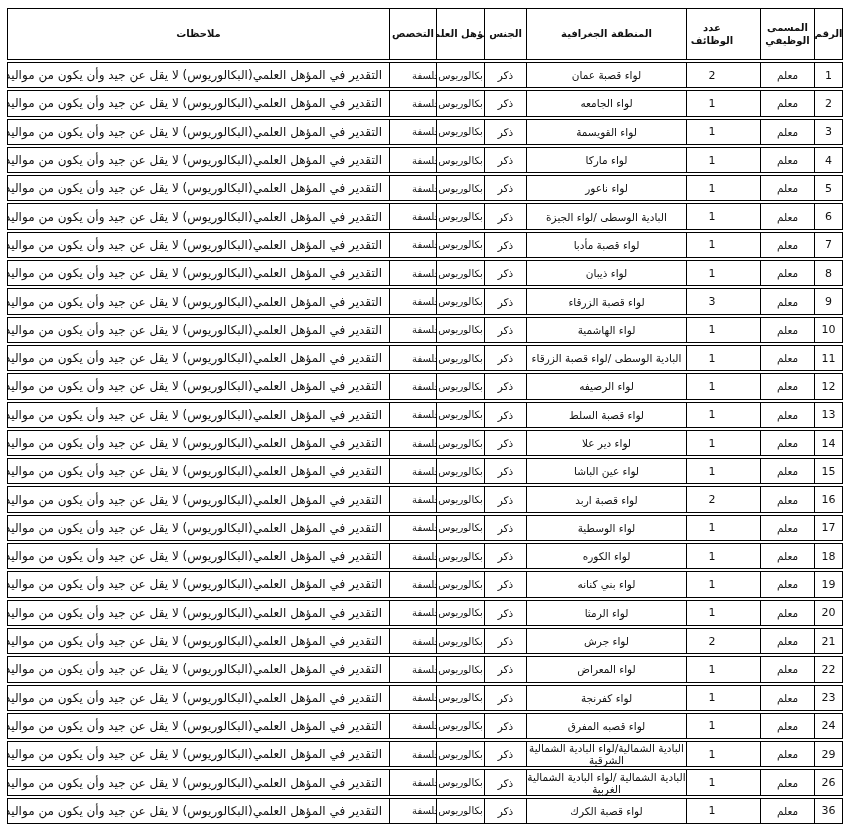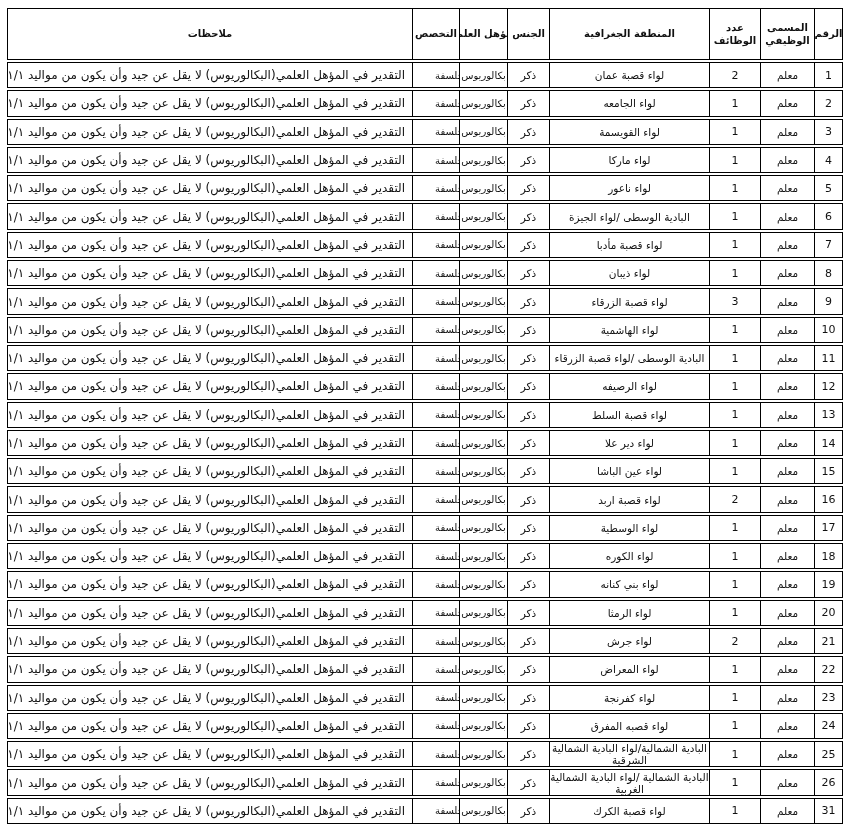--- a/index.html
+++ b/index.html
@@ -34,21 +34,21 @@
   }
   .cell:not(:last-child) { border-left: 1px solid #000; }
   .hrow .cell {
     font-weight: bold;
     font-size: 10px;
     line-height: 1.35;
   }
   .drow .cell { font-size: 10.5px; }
   
   .c-num    { width: 28px; }
-  .c-job    { width: 54px; }
+  .c-job    { width: 54px; margin-left: 23px; }
   .c-count  { width: 51px; }
   .c-region { width: 160px; }
   .c-gender { width: 42px; }
   .c-qual   { width: 48px; font-size: 9.5px; }
   .c-spec   { width: 47px; text-align: right; }
   .c-notes  { flex: 1 1 auto; }
   .hrow .c-qual, .hrow .c-gender, .hrow .c-spec, .hrow .c-region, .hrow .c-num { white-space: nowrap; }
   .hrow .c-job, .hrow .c-count { padding: 0 4px; }
   .drow .c-qual { font-size: 10px; white-space: nowrap; }
   .drow .c-spec { font-size: 10px; white-space: nowrap; padding-left: 40px; }
@@ -339,21 +339,21 @@
       <div class="cell c-job">معلم</div>
       <div class="cell c-count">1</div>
       <div class="cell c-region">لواء قصبه المفرق</div>
       <div class="cell c-gender">ذكر</div>
       <div class="cell c-qual">بكالوريوس</div>
       <div class="cell c-spec">بكا.فلسفة</div>
       <div class="cell c-notes">التقدير في المؤهل العلمي(البكالوريوس) لا يقل عن جيد وأن يكون من مواليد ١٩٨٥/١/١ فما بعد</div>
     </div>
 
     <div class="drow">
-      <div class="cell c-num">25</div>
+      <div class="cell c-num">29</div>
       <div class="cell c-job">معلم</div>
       <div class="cell c-count">1</div>
       <div class="cell c-region">البادية الشمالية/لواء البادية الشمالية الشرقية</div>
       <div class="cell c-gender">ذكر</div>
       <div class="cell c-qual">بكالوريوس</div>
       <div class="cell c-spec">بكا.فلسفة</div>
       <div class="cell c-notes">التقدير في المؤهل العلمي(البكالوريوس) لا يقل عن جيد وأن يكون من مواليد ١٩٨٥/١/١ فما بعد</div>
     </div>
 
     <div class="drow">
@@ -361,21 +361,21 @@
       <div class="cell c-job">معلم</div>
       <div class="cell c-count">1</div>
       <div class="cell c-region">البادية الشمالية /لواء البادية الشمالية الغربية</div>
       <div class="cell c-gender">ذكر</div>
       <div class="cell c-qual">بكالوريوس</div>
       <div class="cell c-spec">بكا.فلسفة</div>
       <div class="cell c-notes">التقدير في المؤهل العلمي(البكالوريوس) لا يقل عن جيد وأن يكون من مواليد ١٩٨٥/١/١ فما بعد</div>
     </div>
 
     <div class="drow">
-      <div class="cell c-num">31</div>
+      <div class="cell c-num">36</div>
       <div class="cell c-job">معلم</div>
       <div class="cell c-count">1</div>
       <div class="cell c-region">لواء قصبة الكرك</div>
       <div class="cell c-gender">ذكر</div>
       <div class="cell c-qual">بكالوريوس</div>
       <div class="cell c-spec">بكا.فلسفة</div>
       <div class="cell c-notes">التقدير في المؤهل العلمي(البكالوريوس) لا يقل عن جيد وأن يكون من مواليد ١٩٨٥/١/١ فما بعد</div>
     </div>
   </div>
 

